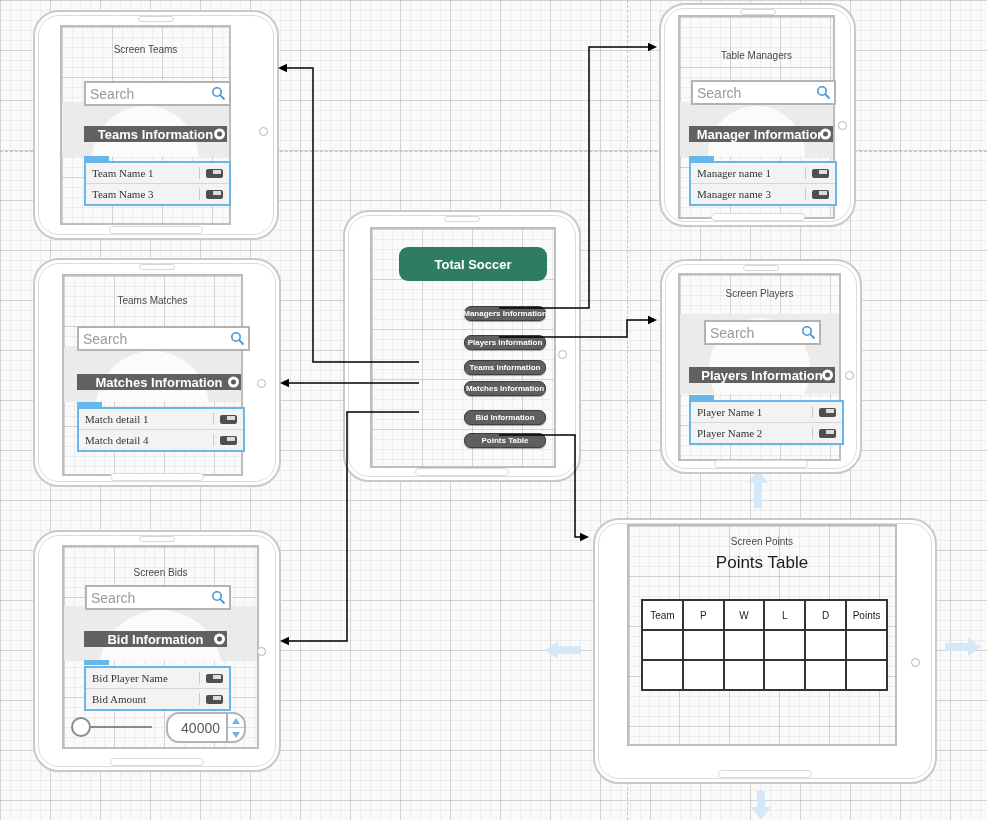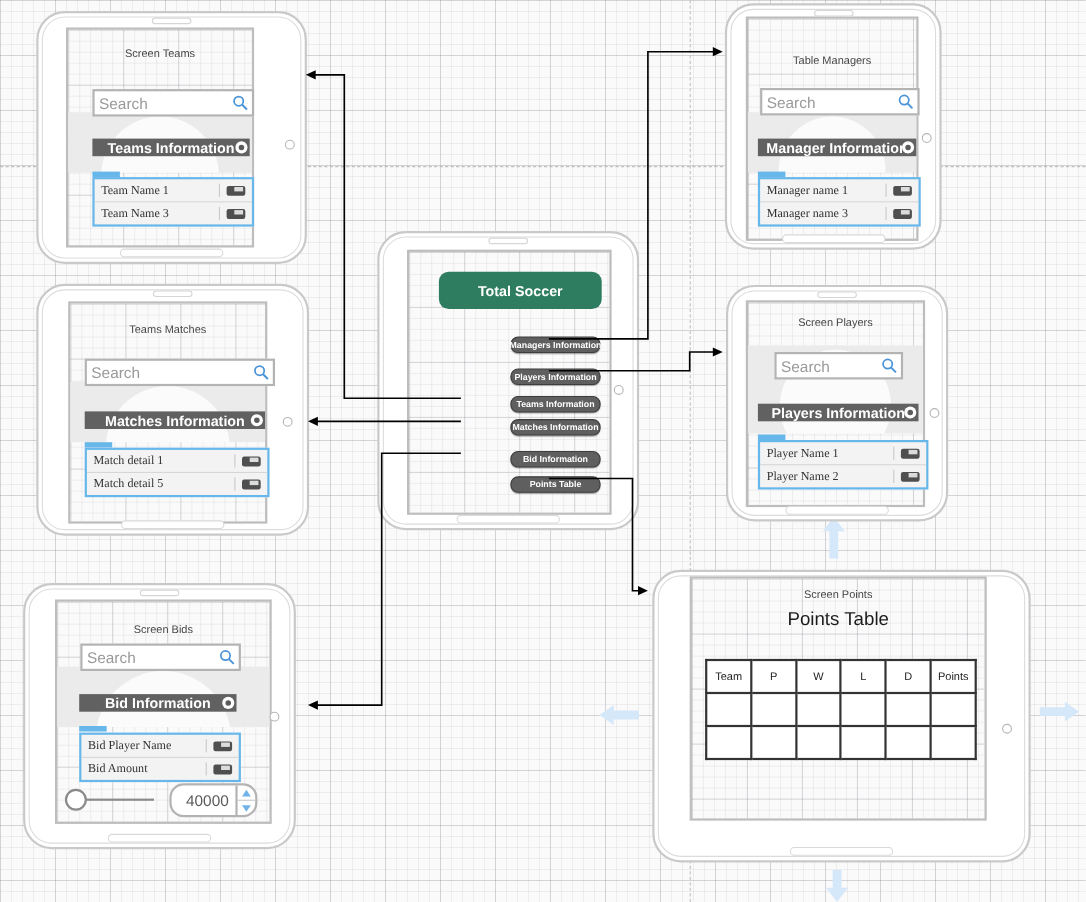--- a/index.html
+++ b/index.html
@@ -183,21 +183,21 @@
       <span class="bicon"></span>
     </div>
     <span class="ltab" style="left:13px;top:126px"></span>
     <div class="list" style="left:13px;top:131px;width:164px">
       <div class="lrow">
           <span class="ltxt">Match detail 1</span>
           <span class="vline"></span>
           <span class="ricon"></span>
         </div>
       <div class="lrow">
-          <span class="ltxt">Match detail 5</span>
+          <span class="ltxt">Match detail 4</span>
           <span class="vline"></span>
           <span class="ricon"></span>
         </div>
     </div>
   </div>
 </div>
 
 <div class="tablet" style="left:660px;top:259px;width:198px;height:211px">
   <span class="slit"></span>
   <span class="hbar"></span>
@@ -227,21 +227,21 @@
         </div>
       <div class="lrow">
           <span class="ltxt">Player Name 2</span>
           <span class="vline"></span>
           <span class="ricon"></span>
         </div>
     </div>
   </div>
 </div>
 
-<div class="tablet" style="left:21px;top:530px;width:244px;height:238px">
+<div class="tablet" style="left:33px;top:530px;width:244px;height:238px">
   <span class="slit"></span>
   <span class="hbar"></span>
   <span class="cam" style="left:222px;top:115px"></span>
   <div class="screen grid" style="left:27px;top:13px;width:193px;height:200px">
     <div class="scr-title" style="top:20px">Screen Bids</div>
     <div class="band" style="top:59px;height:55px">
         <span class="dome"></span>
       </div>
     <div class="search" style="left:21px;top:38px;width:142px;height:21px">
       <input placeholder="Search" style="">

